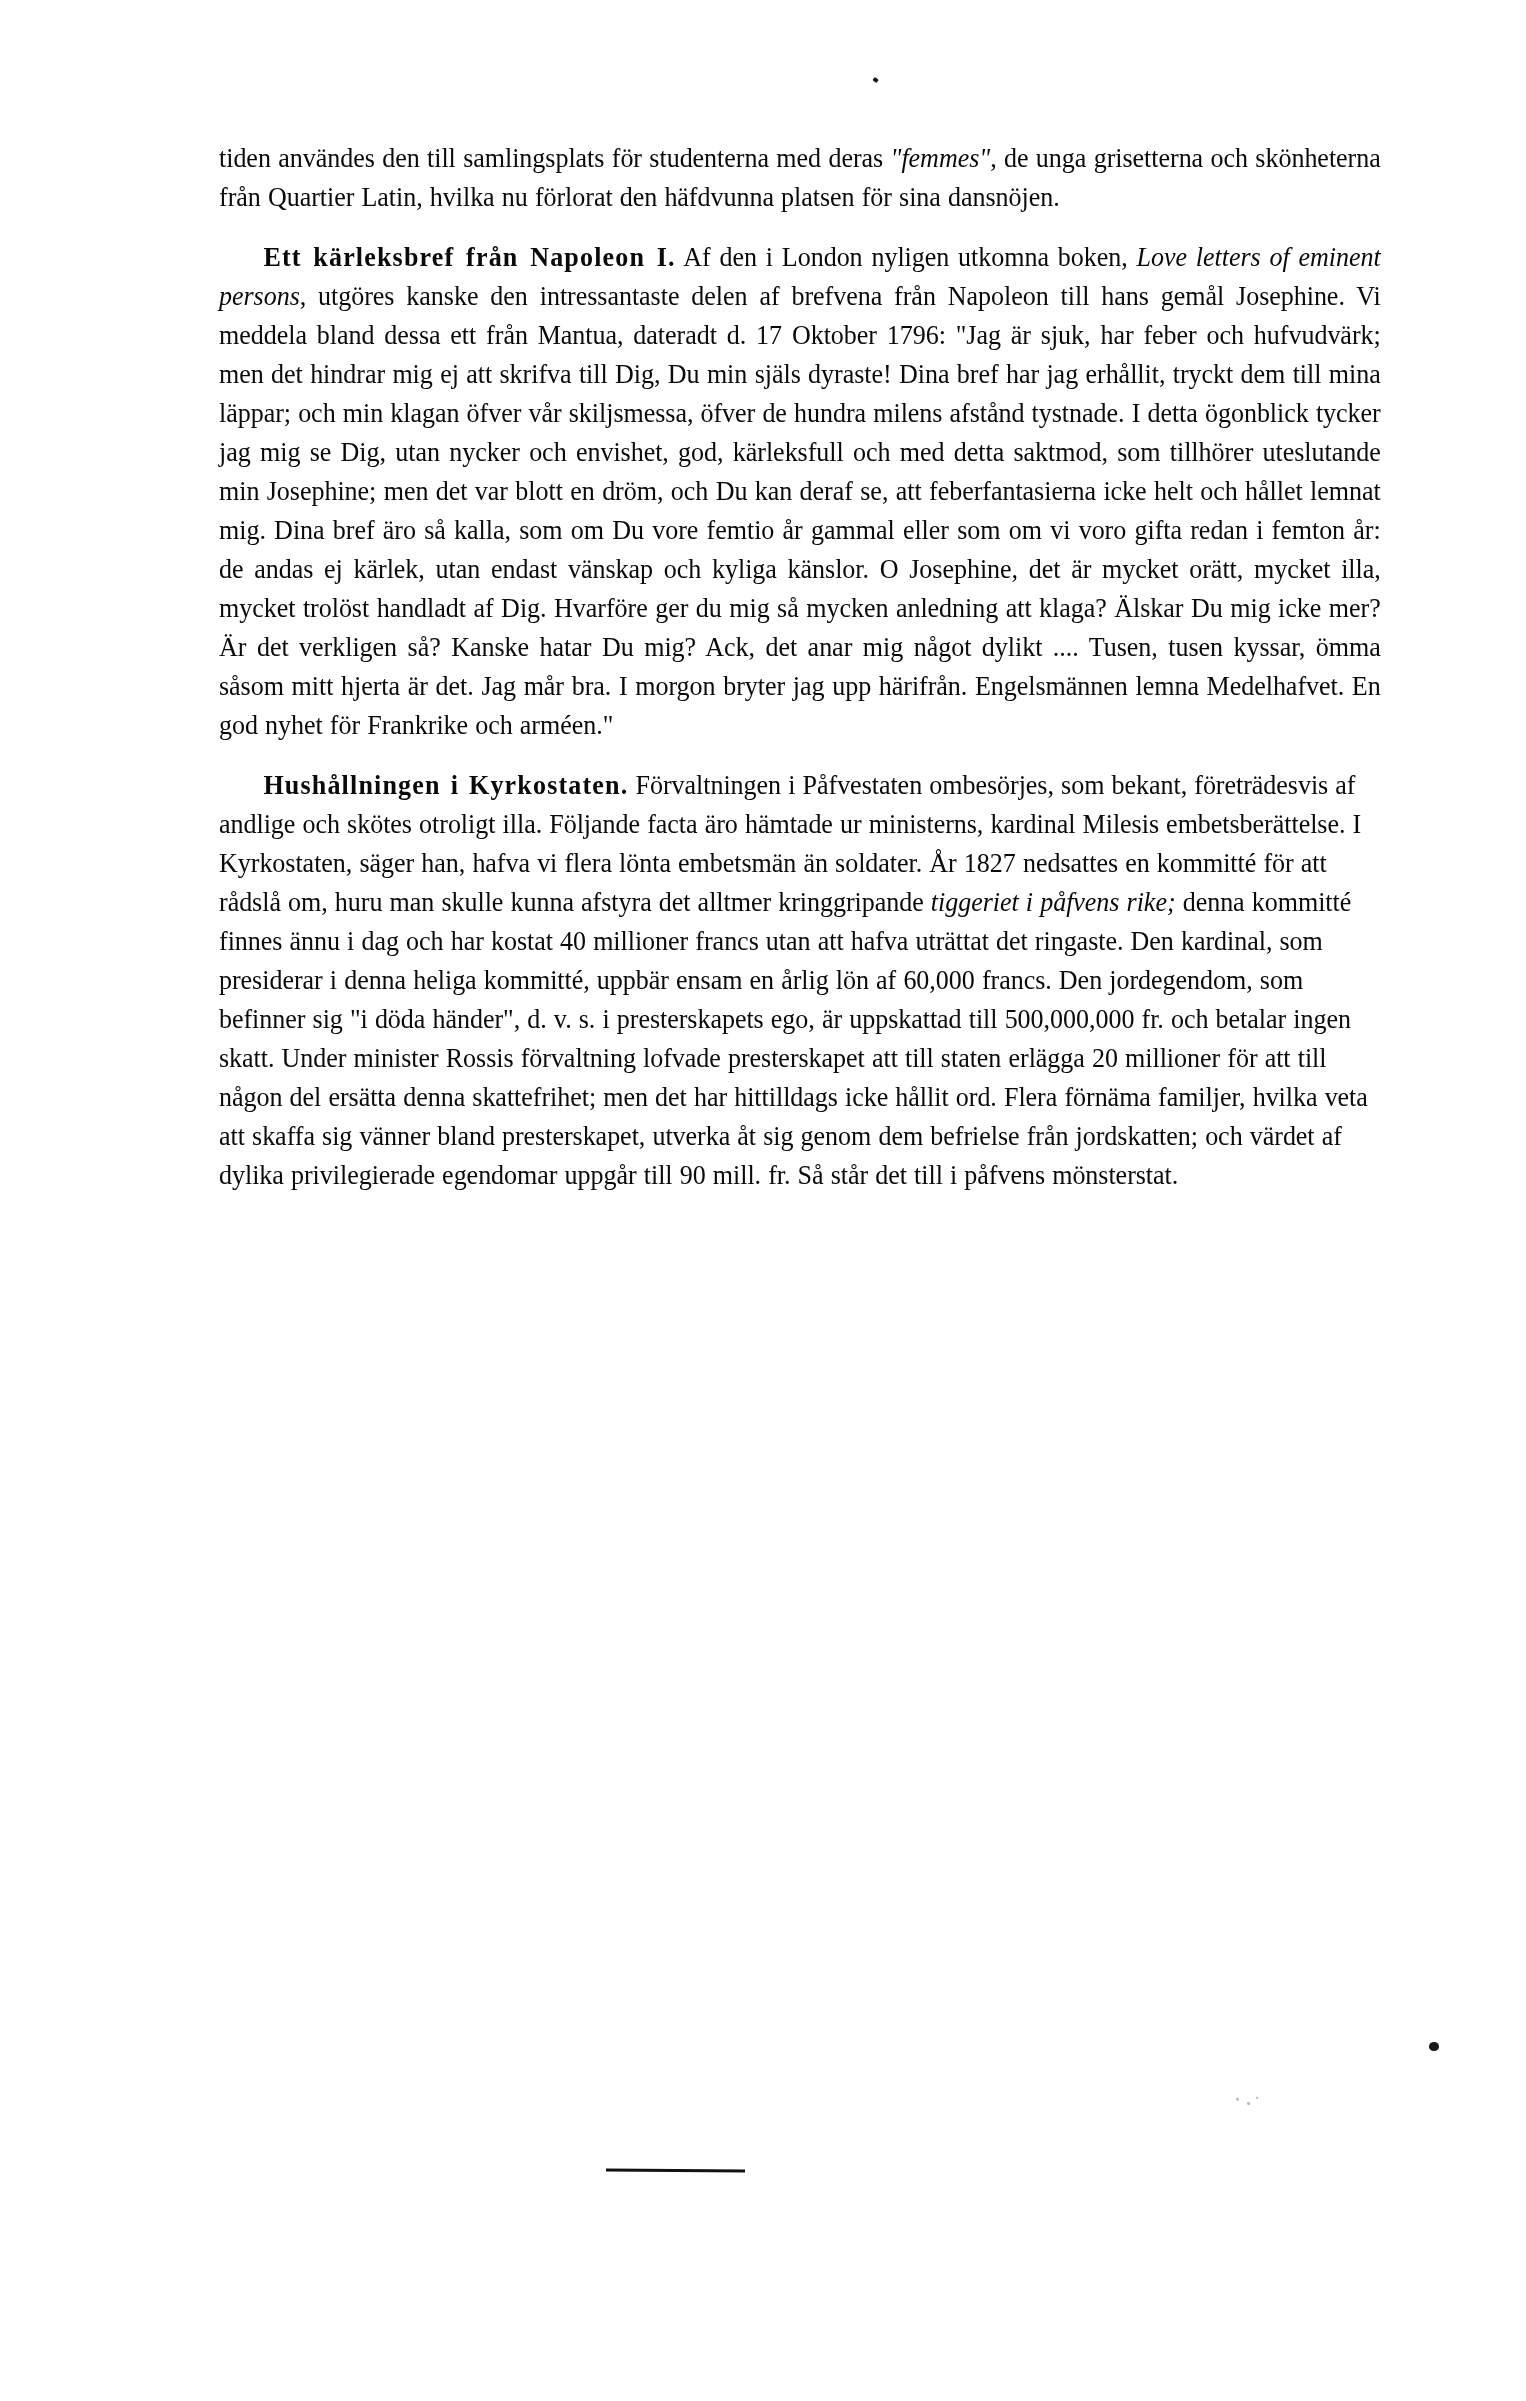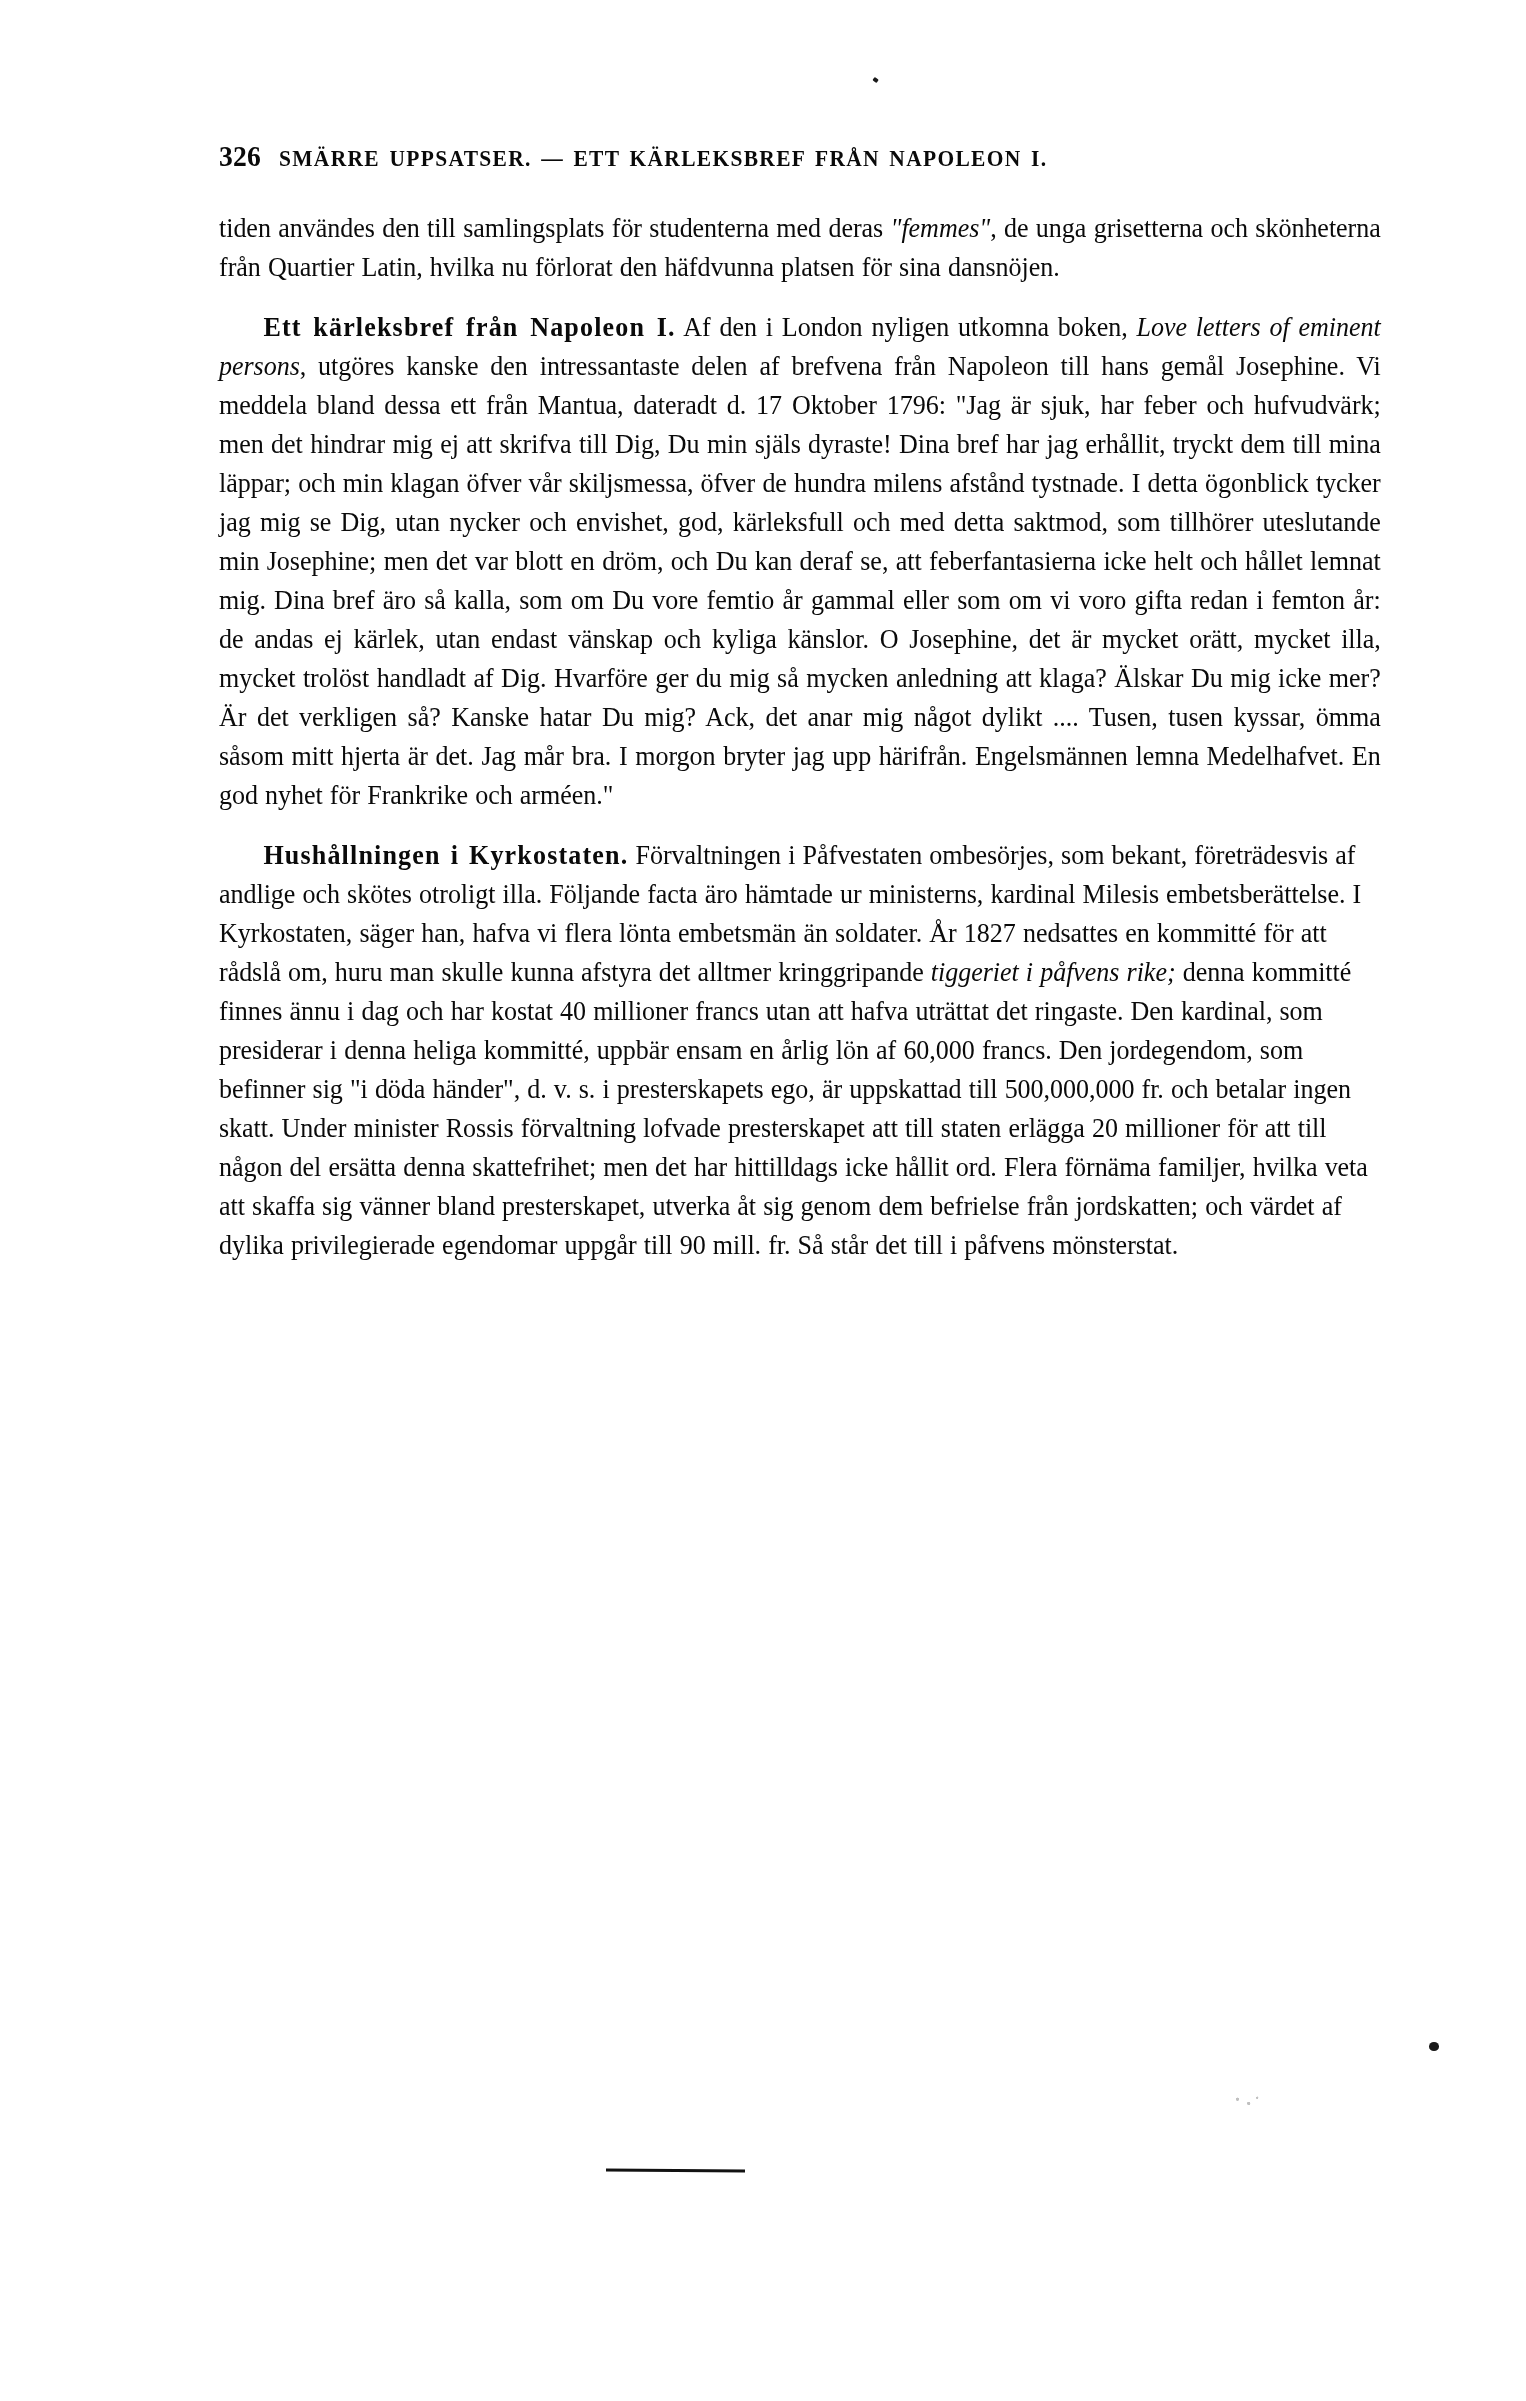--- a/index.html
+++ b/index.html
@@ -117,24 +117,20 @@
       radial-gradient(circle at 80% 30%, #333 0 1px, transparent 1.4px);
   }
 </style>
 </head>
 <body>
 
 <div class="page">
 
   <div class="column">
 
-    <div class="running-head">
-      <span class="folio">326</span>
-      <span class="head-title">SMÄRRE UPPSATSER. — ETT KÄRLEKSBREF FRÅN NAPOLEON I.</span>
-    </div>
 
     <p class="para"><span>tiden användes den till samlingsplats för studenterna med deras </span><span class="it">"femmes"</span><span>, de unga grisetterna och skönheterna från Quartier Latin, hvilka nu förlorat den häfdvunna platsen för sina dansnöjen.</span></p>
 
     <p class="para indent gap-before"><span class="sec-head">Ett kärleksbref från Napoleon I.</span><span> Af den i London nyligen utkomna boken, </span><span class="it">Love letters of eminent persons</span><span>, utgöres kanske den intressantaste delen af brefvena från Napoleon till hans gemål Josephine. Vi meddela bland dessa ett från Mantua, dateradt d. 17 Oktober 1796: "Jag är sjuk, har feber och hufvudvärk; men det hindrar mig ej att skrifva till Dig, Du min själs dyraste! Dina bref har jag erhållit, tryckt dem till mina läppar; och min klagan öfver vår skiljsmessa, öfver de hundra milens afstånd tystnade. I detta ögonblick tycker jag mig se Dig, utan nycker och envishet, god, kärleksfull och med detta saktmod, som tillhörer uteslutande min Josephine; men det var blott en dröm, och Du kan deraf se, att feberfantasierna icke helt och hållet lemnat mig. Dina bref äro så kalla, som om Du vore femtio år gammal eller som om vi voro gifta redan i femton år: de andas ej kärlek, utan endast vänskap och kyliga känslor. O Josephine, det är mycket orätt, mycket illa, mycket trolöst handladt af Dig. Hvarföre ger du mig så mycken anledning att klaga? Älskar Du mig icke mer? Är det verkligen så? Kanske hatar Du mig? Ack, det anar mig något dylikt .... Tusen, tusen kyssar, ömma såsom mitt hjerta är det. Jag mår bra. I morgon bryter jag upp härifrån. Engelsmännen lemna Medelhafvet. En god nyhet för Frankrike och arméen."</span></p>
 
     <p class="para indent gap-before last-left"><span class="sec-head">Hushållningen i Kyrkostaten.</span><span> Förvaltningen i Påfvestaten ombesörjes, som bekant, företrädesvis af andlige och skötes otroligt illa. Följande facta äro hämtade ur ministerns, kardinal Milesis embetsberättelse. I Kyrkostaten, säger han, hafva vi flera lönta embetsmän än soldater. År 1827 nedsattes en kommitté för att rådslå om, huru man skulle kunna afstyra det alltmer kringgripande </span><span class="it">tiggeriet i påfvens rike;</span><span> denna kommitté finnes ännu i dag och har kostat 40 millioner francs utan att hafva uträttat det ringaste. Den kardinal, som presiderar i denna heliga kommitté, uppbär ensam en årlig lön af 60,000 francs. Den jordegendom, som befinner sig "i döda händer", d. v. s. i presterskapets ego, är uppskattad till 500,000,000 fr. och betalar ingen skatt. Under minister Rossis förvaltning lofvade presterskapet att till staten erlägga 20 millioner för att till någon del ersätta denna skattefrihet; men det har hittilldags icke hållit ord. Flera förnäma familjer, hvilka veta att skaffa sig vänner bland presterskapet, utverka åt sig genom dem befrielse från jordskatten; och värdet af dylika privilegierade egendomar uppgår till 90 mill. fr. Så står det till i påfvens mönsterstat.</span></p>
 
   </div>
 
   <div class="rule"></div>

